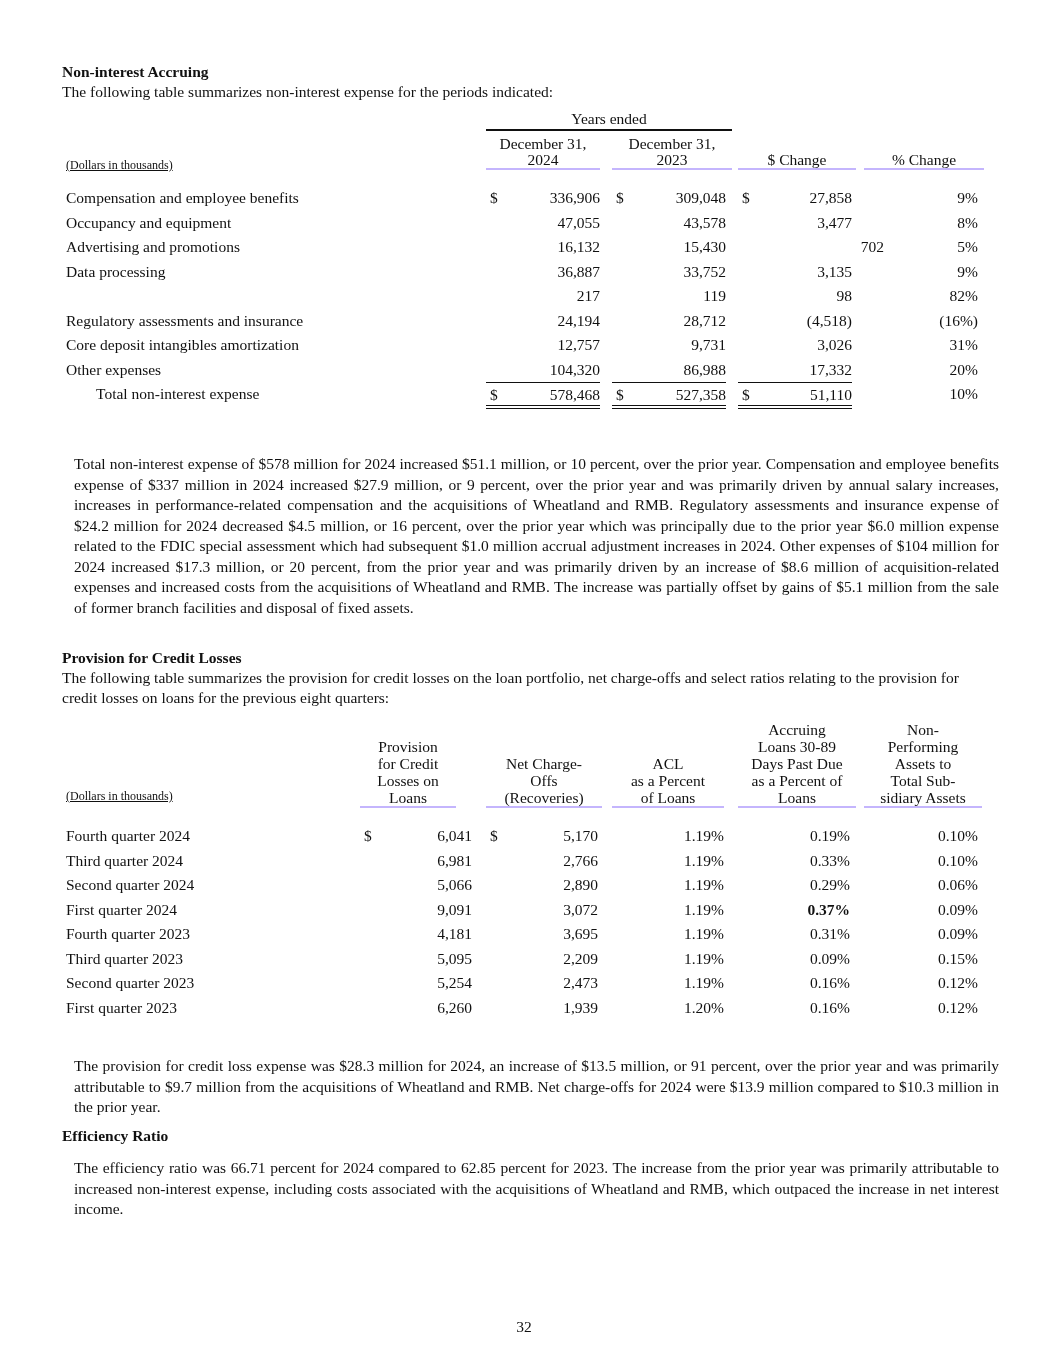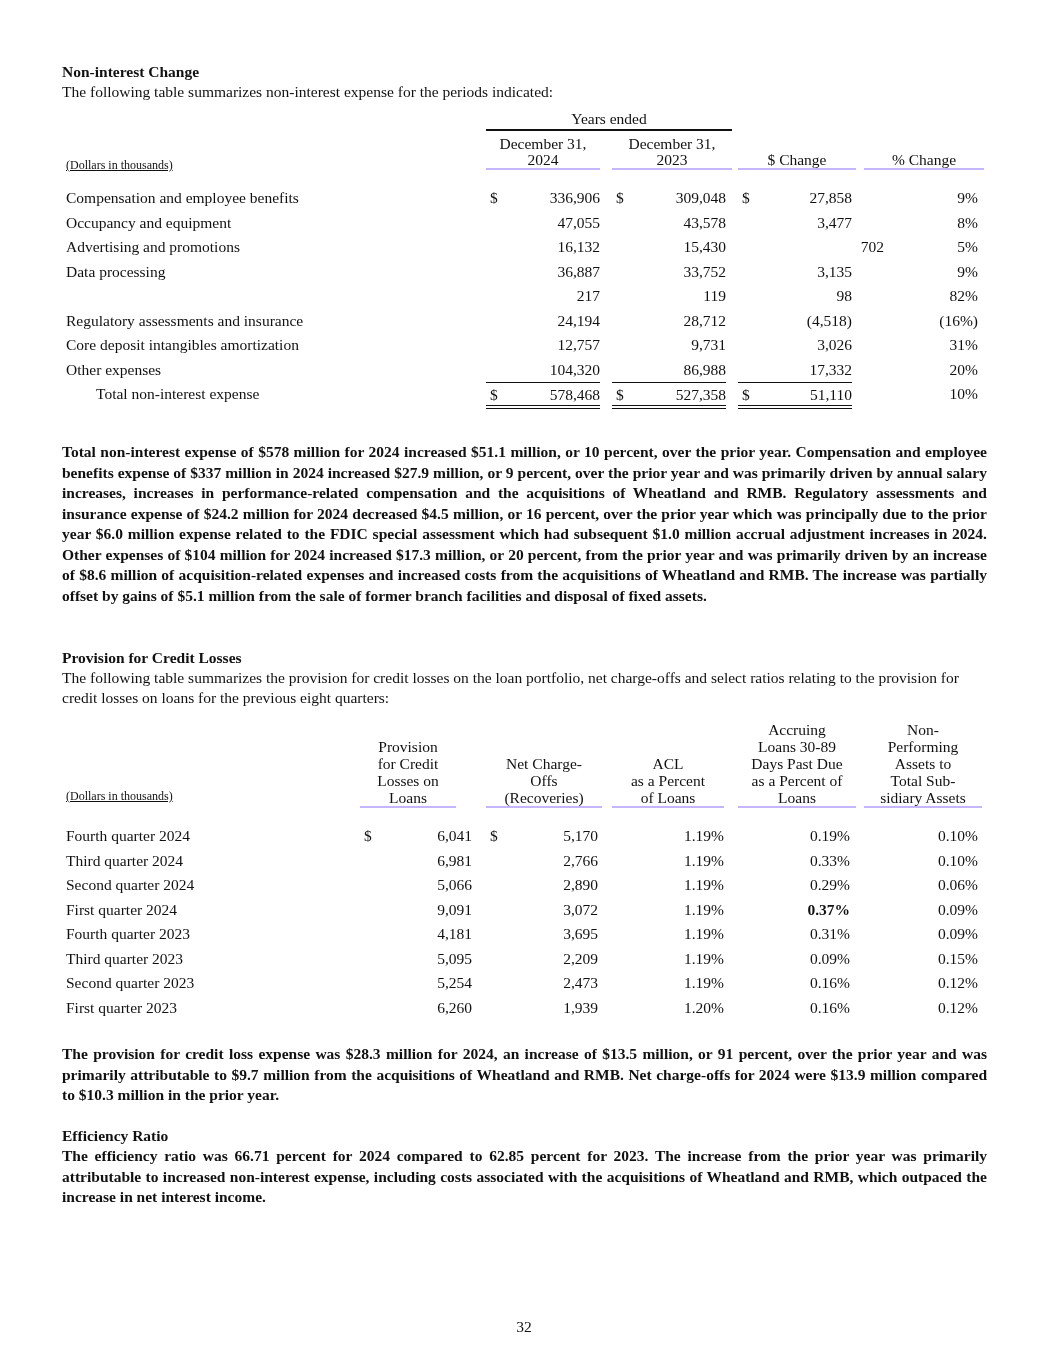--- a/index.html
+++ b/index.html
@@ -3,21 +3,21 @@
 <meta charset="utf-8">
 <style>
   html, body { margin: 0; padding: 0; background: #ffffff; }
   body {
     width: 1048px; height: 1365px; position: relative; overflow: hidden;
     font-family: "Liberation Serif", serif; color: #111; font-size: 15.5px;
   }
   .page { position: absolute; left: 62px; top: 62px; width: 925px; }
   .heading { font-weight: bold; font-size: 15.5px; line-height: 20px; }
   .intro { line-height: 20px; }
-  .para { text-align: justify; line-height: 20.5px; margin: 0; font-weight: bold; }
+  .para { text-align: justify; line-height: 20.5px; margin: 12px; }
   .u { text-decoration: underline; font-size: 12px; }
 
   
   .t1 { position: absolute; left: 0; top: 48px; width: 925px; }
   .t1 .hdr-years { position: absolute; left: 424px; width: 246px; top: 0; text-align: center; line-height: 18px; border-bottom: 2px solid #111; padding-bottom: 1px; }
   .col { position: absolute; text-align: center; line-height: 16px; }
   .colline { border-bottom: 2px solid #c4b5fd; }
   .t1 .row { position: absolute; left: 0; width: 925px; height: 24px; line-height: 24px; }
   .cell { position: absolute; top: 0; }
   .lbl { left: 4px; }
@@ -26,21 +26,21 @@
 
   
   .t2 .row { position: absolute; left: 0; width: 925px; height: 24px; line-height: 24px; }
 
   .pagenum { position: absolute; top: 1318px; left: 0; width: 1048px; text-align: center; }
 </style>
 </head>
 <body>
 
 <div class="page">
-  <div class="heading">Non-interest Change</div>
+  <div class="heading">Non-interest Accruing</div>
   <div class="intro">The following table summarizes non-interest expense for the periods indicated:</div>
 
   <div class="t1" id="t1">
     <div class="hdr-years">Years ended</div>
     <div class="col colline" style="left:424px;width:114px;top:26px;">
       <div>December 31,</div>
       <div>2024</div>
     </div>
     <div class="col colline" style="left:550px;width:120px;top:26px;">
       <div>December 31,</div>

